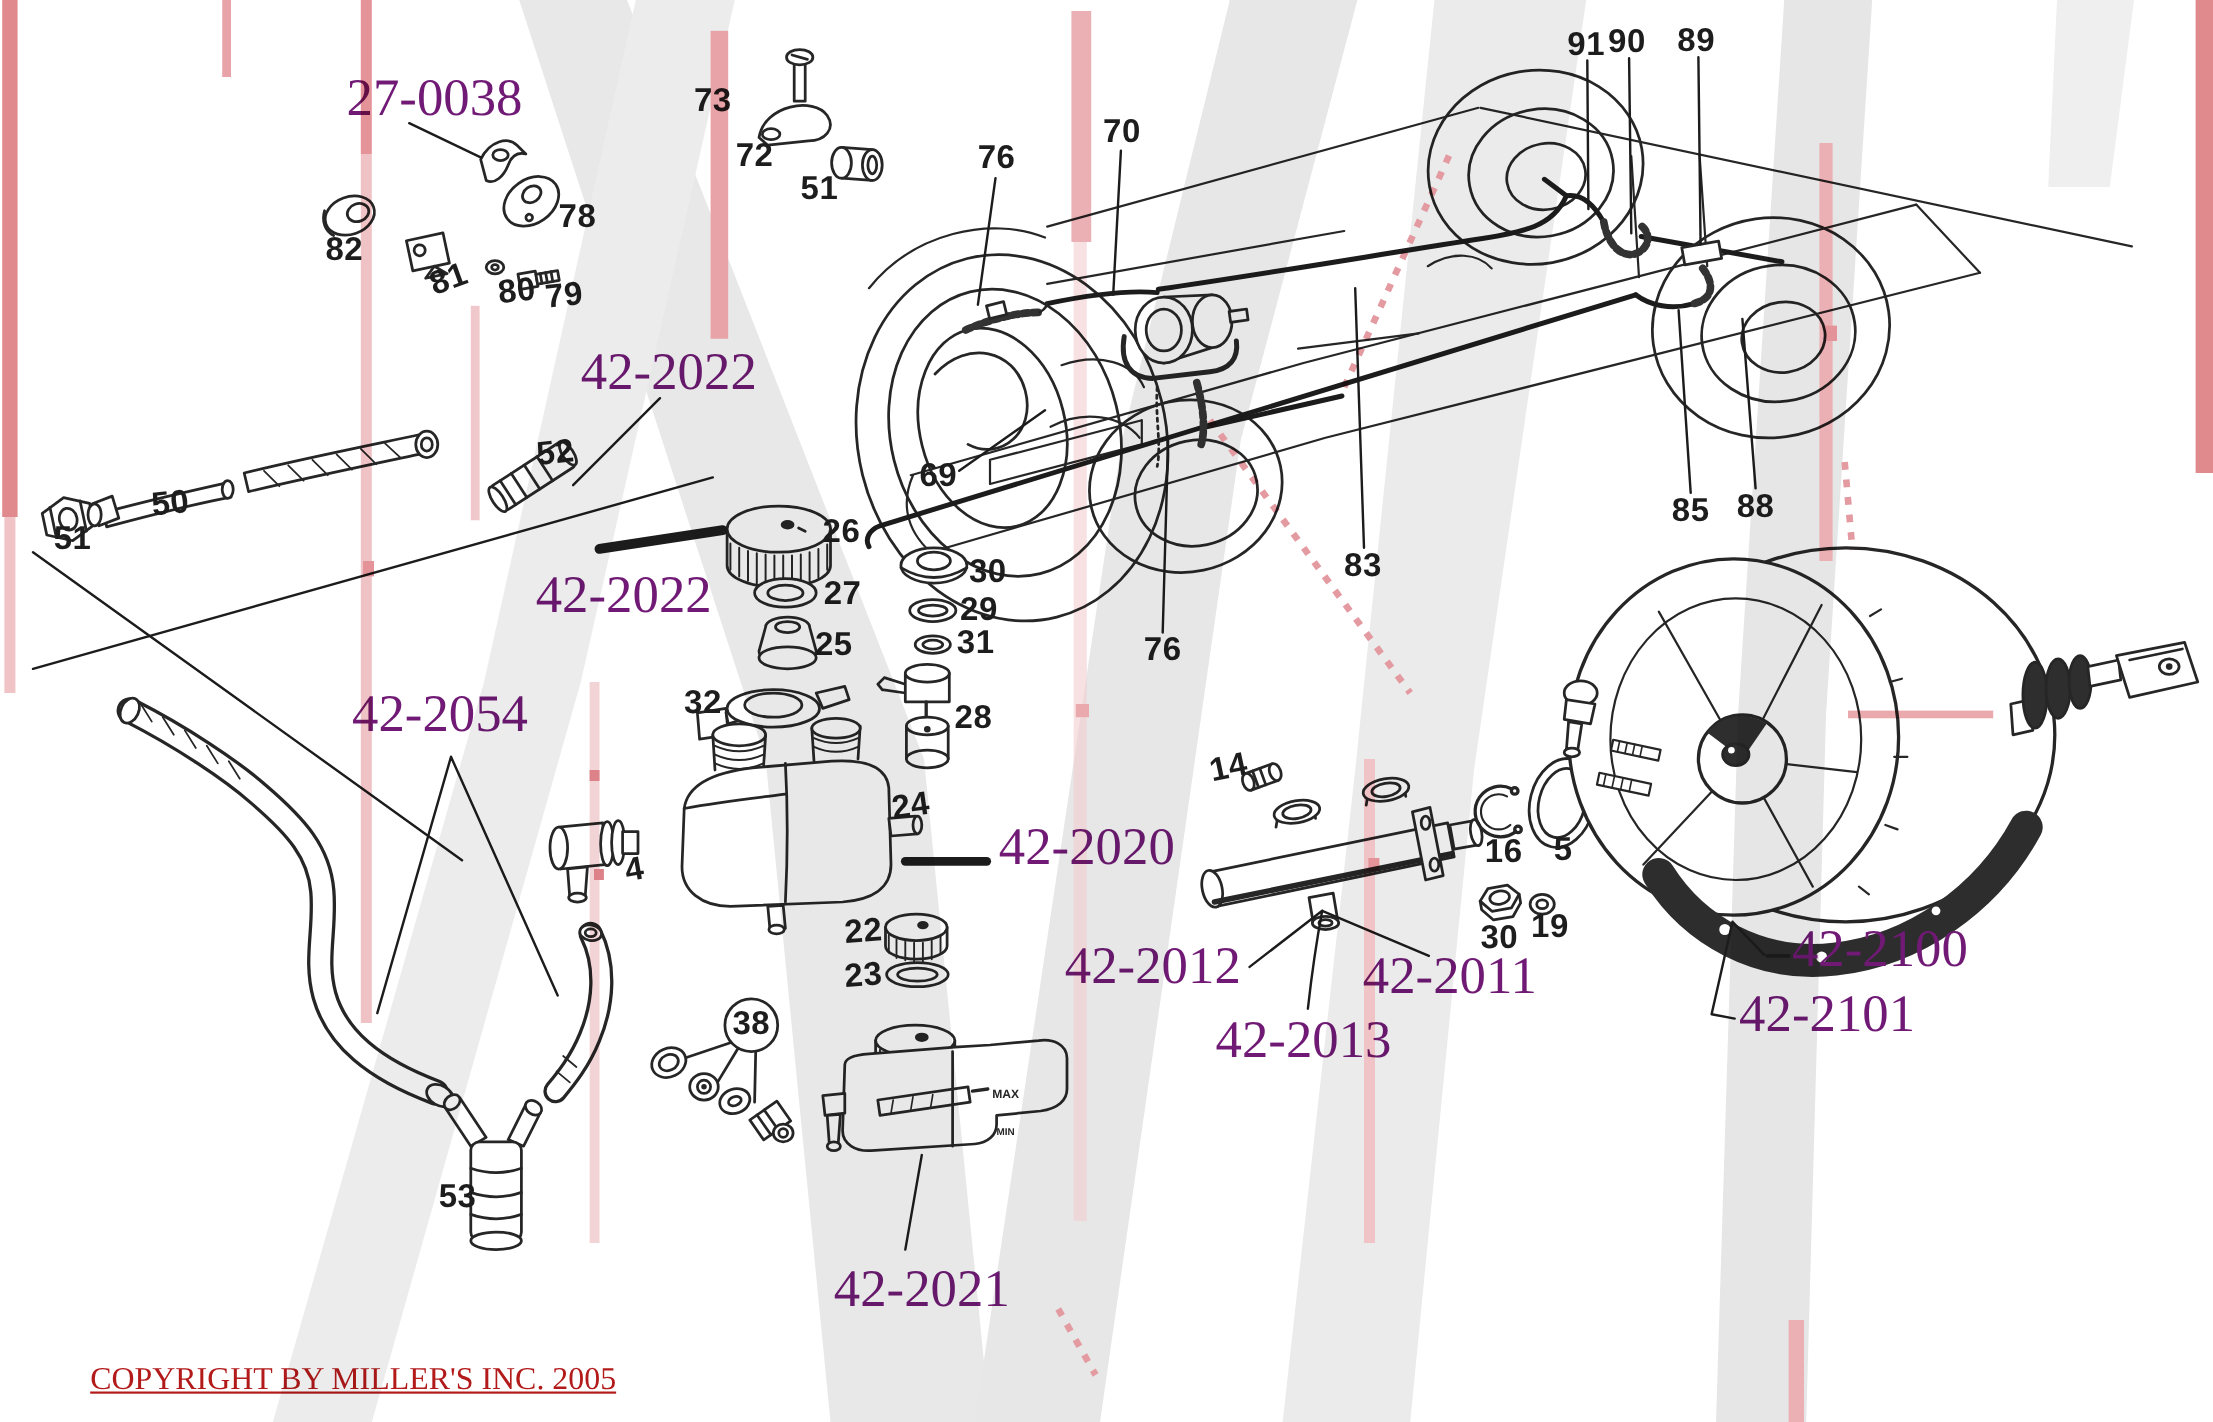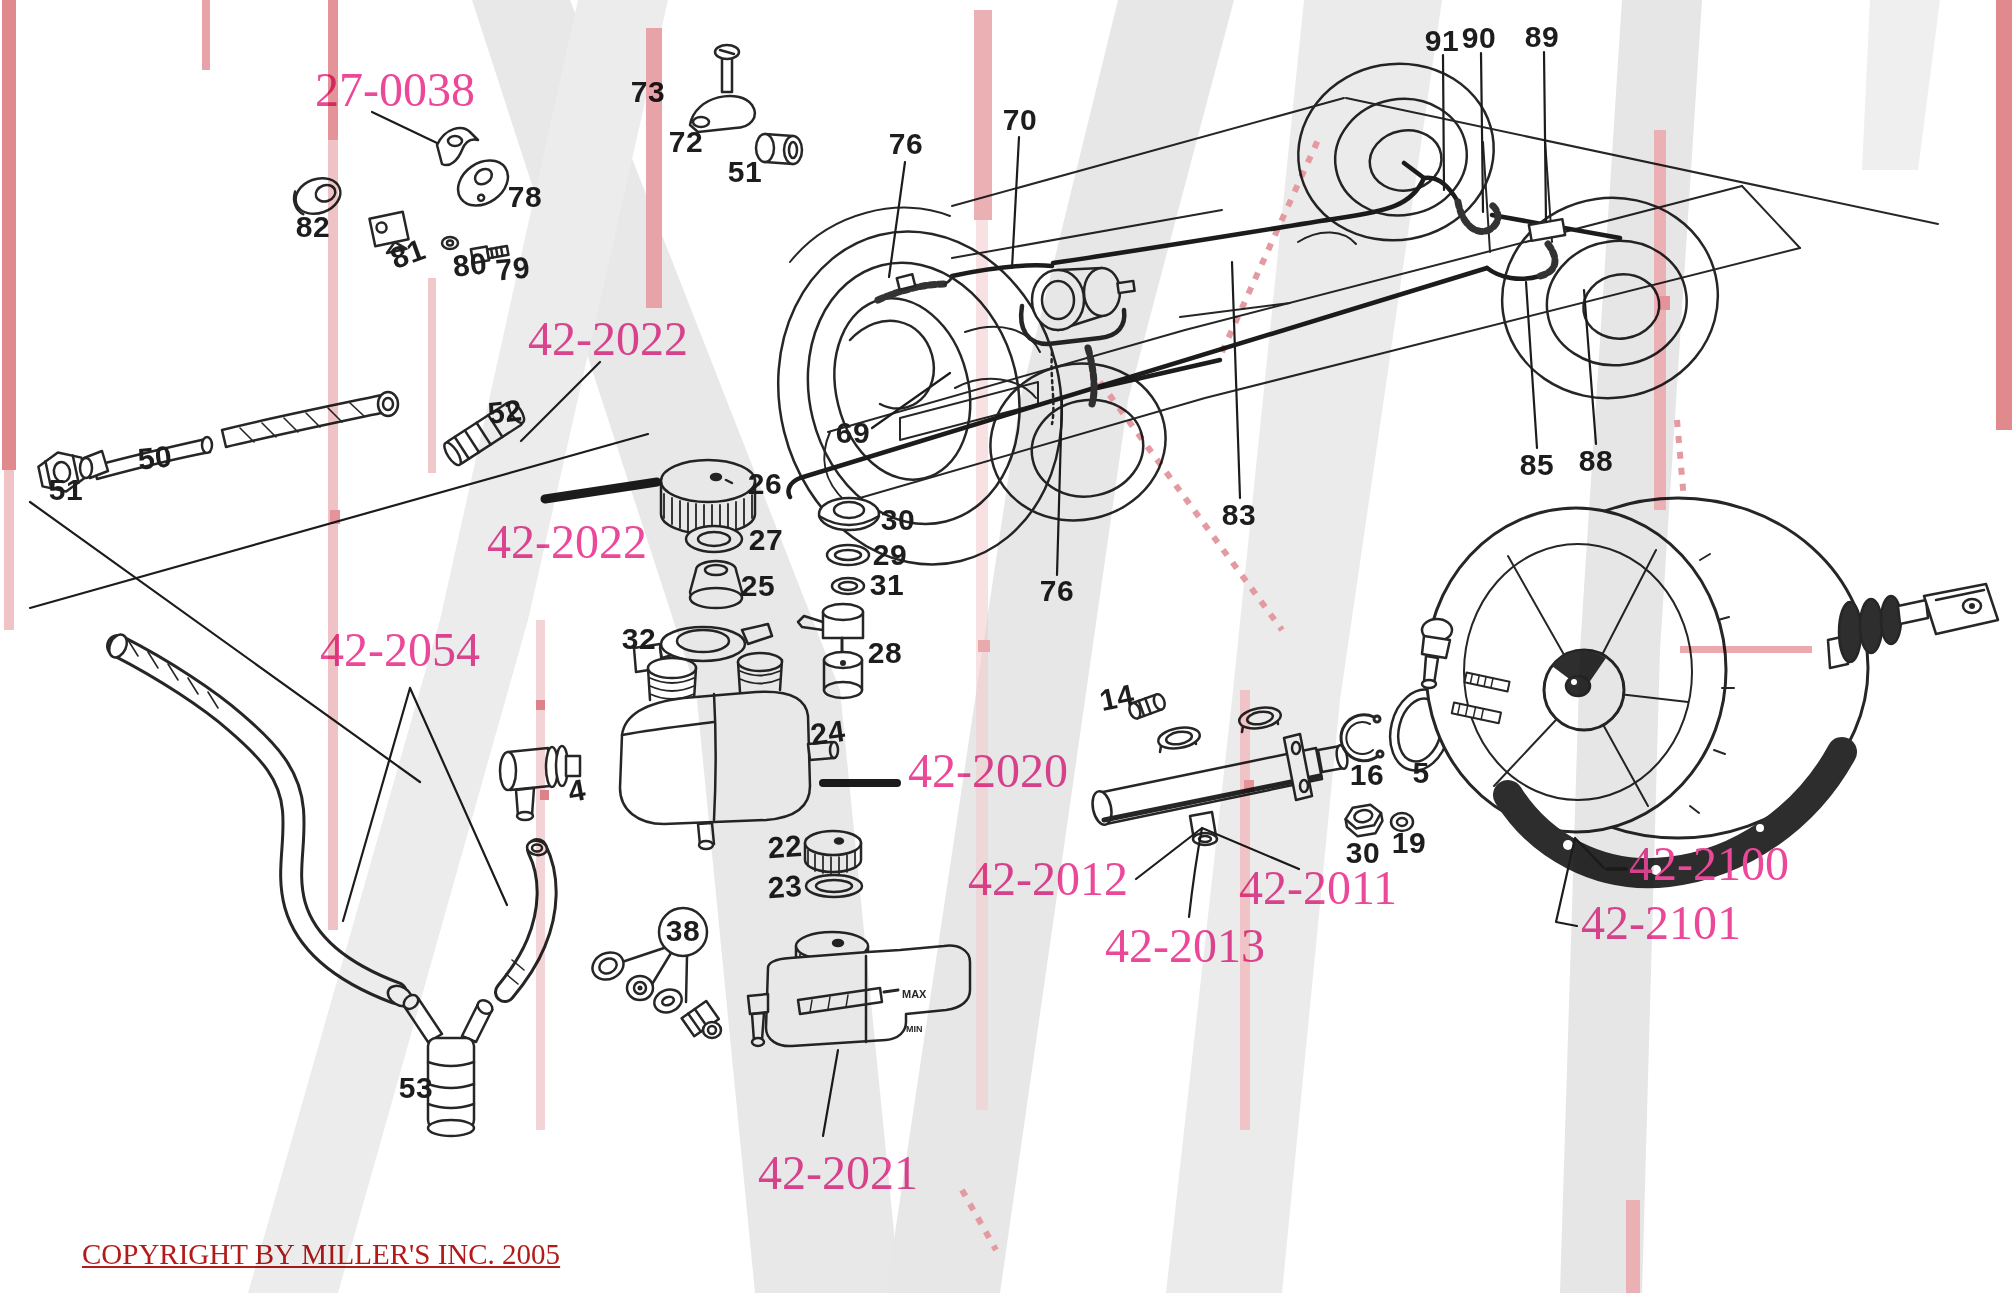--- a/index.html
+++ b/index.html
@@ -3,21 +3,21 @@
 <meta charset="utf-8">
 <style>
   html,body{margin:0;padding:0;background:#fff}
   .stage{position:relative;width:2012px;height:1293px;background:#ffffff;overflow:hidden;
          font-family:"Liberation Sans",sans-serif}
   .art{position:absolute;left:0;top:0}
   .labels{position:absolute;left:0;top:0;width:100%;height:100%}
   .it{position:absolute;transform:translate(-50%,-50%);
       font:700 30px "Liberation Sans",sans-serif;color:#1d1d1d;letter-spacing:.5px;white-space:nowrap}
   .pn{position:absolute;transform:translate(-50%,-50%);
-      font:400 48px "Liberation Serif",serif;color:#ec4899;white-space:nowrap}
+      font:400 48px "Liberation Serif",serif;color:#701a75;white-space:nowrap}
   .copyright{position:absolute;left:82px;top:1238px;
       font:400 29px "Liberation Serif",serif;color:#b31a1a;text-decoration:underline;white-space:nowrap}
   .wm{position:absolute;left:0;top:0;mix-blend-mode:multiply;pointer-events:none}
 </style>
 </head>
 <body>
 
 <div class="stage">
 
   <svg class="art" width="2012" height="1293" viewBox="0 0 2012 1293" stroke="#262626" stroke-width="2.5" fill="none" stroke-linecap="round" stroke-linejoin="round">

